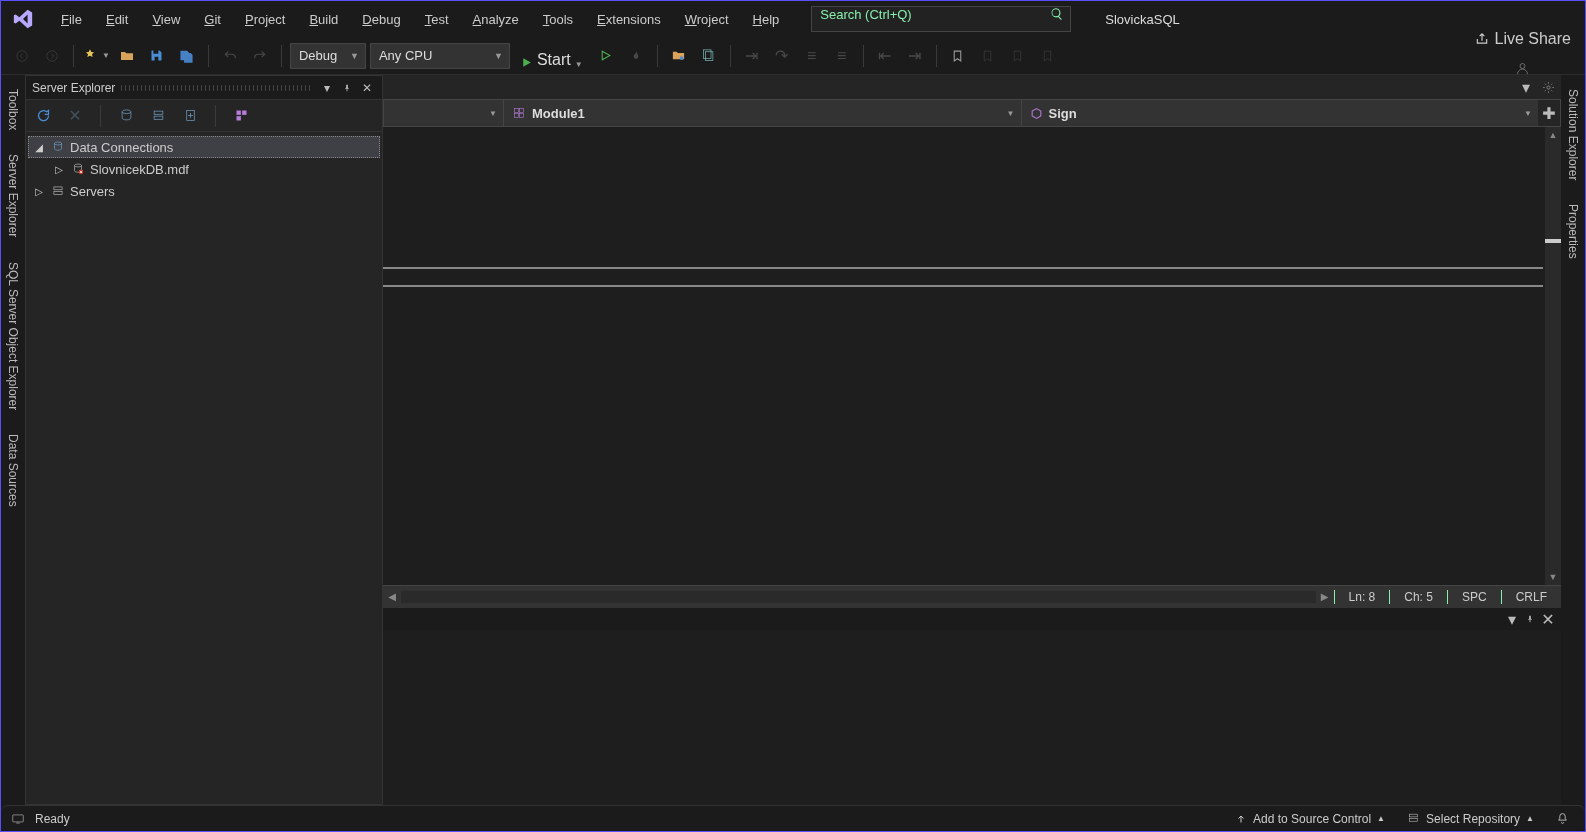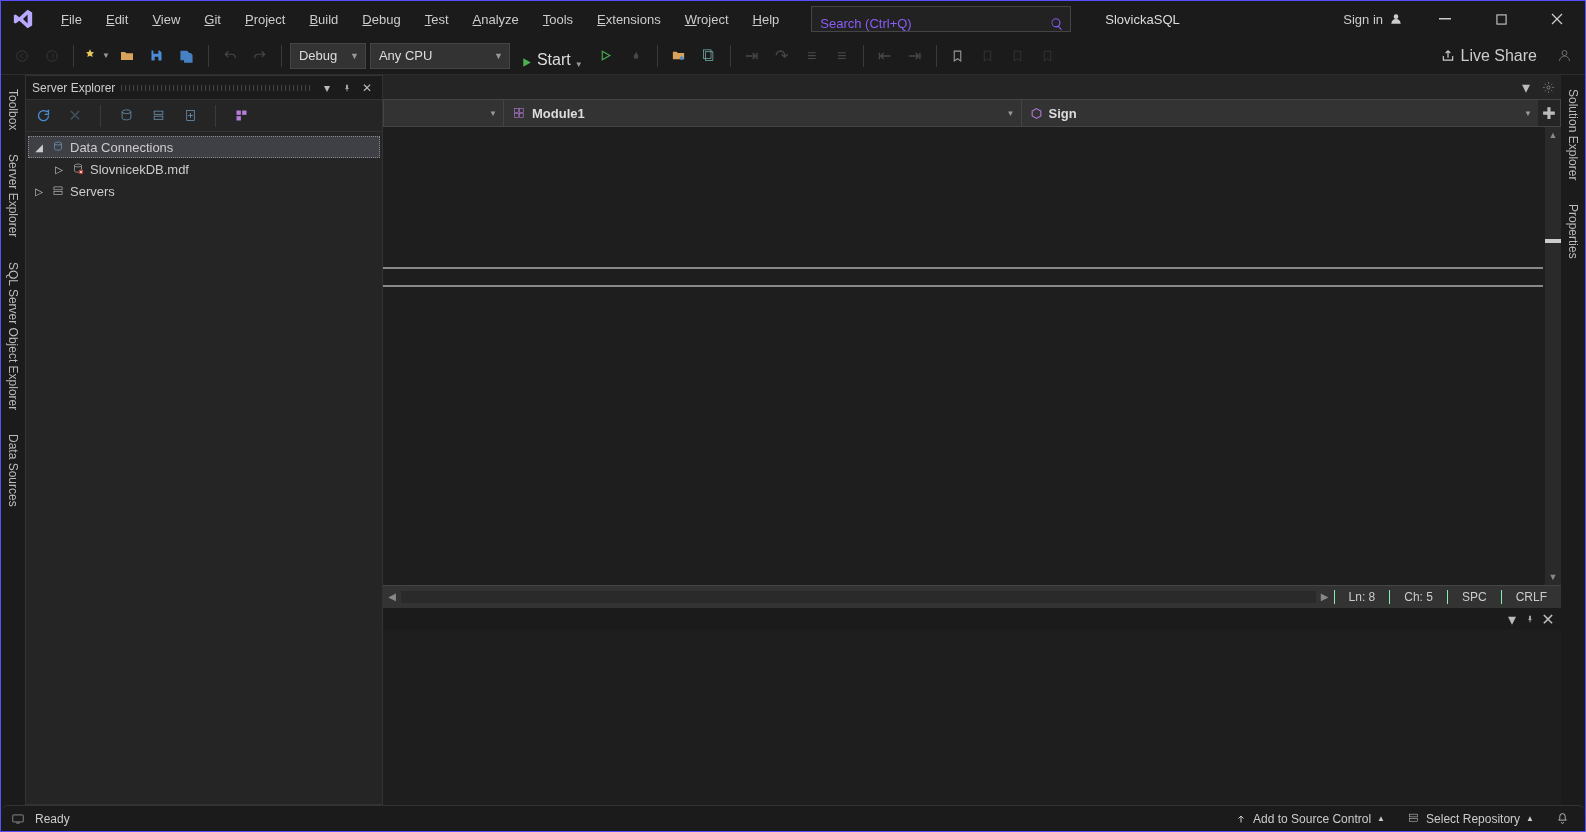--- a/index.html
+++ b/index.html
@@ -2,36 +2,36 @@
 <html><head>
 <meta charset="utf-8">
 <style>
   * { margin:0; padding:0; box-sizing:border-box; font-family:"Segoe UI",Arial,sans-serif; }
   body { background:#1b1b1c; color:#ccc; width:1586px; height:832px; overflow:hidden; border:1px solid #5a4fff; display:flex; flex-direction:column; }
   
   .menubar { height:36px; background:#1b1b1c; display:flex; align-items:center; padding:16px 8px; gap:4px; }
   .vs-logo { width:28px; height:28px; display:flex; align-items:center; justify-content:center; color:#b8a9ff; margin-right:10px; }
   .menu-item { padding:4px 10px; font-size:13px; cursor:default; }
   .menu-item .ul { text-decoration:underline; }
-  .search-box { flex:0 0 260px; margin-left:18px; background:#222; border:1px solid #444; height:26px; display:flex; align-items:flex-end; padding:0 6px 0 8px; color:#8b5cf6; font-size:13px; justify-content:space-between; }
+  .search-box { flex:0 0 260px; margin-left:18px; background:#222; border:1px solid #444; height:26px; display:flex; align-items:flex-start; padding:0 6px 0 8px; color:#86efac; font-size:13px; justify-content:space-between; }
   .project-name { margin-left:30px; font-size:13px; color:#ddd; }
   .menubar-right { margin-left:auto; display:flex; align-items:center; gap:16px; }
   .signin { font-size:13px; padding:4px 6px; display:flex; align-items:center; gap:6px; }
   .win-btn { width:40px; height:28px; display:flex; align-items:center; justify-content:center; color:#ccc; }
   
   .toolbar { height:38px; background:#1b1b1c; border-bottom:1px solid #2d2d2d; display:flex; align-items:center; padding:0 8px; gap:4px; }
   .tb-btn { width:26px; height:26px; display:flex; align-items:center; justify-content:center; color:#999; }
   .tb-btn.dim { opacity:.35; }
   .tb-sep { width:1px; height:22px; background:#3a3a3a; margin:0 4px; }
   .tb-drop { display:flex; align-items:center; gap:4px; }
   .tb-select { background:#333; border:1px solid #444; color:#ddd; height:26px; padding:0 22px 0 8px; font-size:13px; display:flex; align-items:center; position:relative; }
   .tb-select .arrow { position:absolute; right:6px; font-size:9px; color:#999; }
   .tb-start { display:flex; align-items:flex-end; gap:4px; color:#ddd; padding:0 6px; height:26px; }
   .tb-start svg.play { color:#4caf50; }
-  .toolbar-right { margin-left:auto; display:flex; align-items:center; gap:8px; }
+  .toolbar-right { margin-left:auto; display:flex; align-items:center; gap:8px;flex-direction:column; }
   
   .main-row { flex:1; display:flex; overflow:hidden; }
   .left-strip,.right-strip { width:24px; background:#1b1b1c; display:flex; flex-direction:column; align-items:center; padding-top:8px; gap:12px; }
   .vert-tab { writing-mode:vertical-rl; font-size:12px; color:#bbb; padding:6px 2px; cursor:default; }
   
   .panel { width:358px; background:#252526; border:1px solid #333; display:flex; flex-direction:column; }
   .panel-title { height:24px; background:#1b1b1c; color:#ccc; font-size:12px; display:flex; align-items:center; padding:0 6px; border-bottom:1px solid #333; }
   .panel-title .dots{ flex:1; margin:0 6px; height:6px; background:repeating-linear-gradient(90deg,#444 0 1px,transparent 1px 4px); }
   .panel-title .pbtn{ width:18px; height:18px; display:flex; align-items:center; justify-content:center; color:#bbb; margin-left:2px;}
   .panel-toolbar { height:32px; display:flex; align-items:center; padding:0 6px; gap:10px; border-bottom:1px solid #333; }
@@ -99,43 +99,20 @@
   <div class="search-box">
     <span>Search (Ctrl+Q)</span>
     <span>
       <svg width="14" height="14" viewBox="0 0 24 24">
           <path fill="currentColor" d="M10 2a8 8 0 015.3 13.9l5 5-1.4 1.4-5-5A8 8 0 1110 2zm0 2a6 6 0 100 12 6 6 0 000-12z"></path>
         </svg>
     </span>
   </div>
   <div class="project-name">SlovickaSQL</div>
 
-  <div class="menubar-right">
-    <div class="signin">
-      <span>Sign in</span>
-      <svg width="14" height="14" viewBox="0 0 24 24">
-          <path fill="currentColor" d="M12 12a4 4 0 100-8 4 4 0 000 8zm-8 8a8 8 0 1116 0H4z"></path>
-        </svg>
-    </div>
-    <div class="win-btn">
-        <svg width="12" height="12" viewBox="0 0 12 12">
-          <rect y="5" width="12" height="1.5" fill="currentColor"></rect>
-        </svg>
-      </div>
-    <div class="win-btn">
-        <svg width="11" height="11" viewBox="0 0 12 12">
-          <rect x="1" y="1" width="10" height="10" fill="none" stroke="currentColor" stroke-width="1.2"></rect>
-        </svg>
-      </div>
-    <div class="win-btn">
-        <svg width="12" height="12" viewBox="0 0 12 12">
-          <path d="M1 1l10 10M11 1L1 11" stroke="currentColor" stroke-width="1.3"></path>
-        </svg>
-      </div>
-  </div>
 </div>
 
 <div class="toolbar">
   <div class="tb-btn dim">
       <svg width="14" height="14" viewBox="0 0 24 24">
         <circle cx="12" cy="12" r="9" fill="none" stroke="currentColor"></circle>
         <path d="M13 8l-4 4 4 4" fill="none" stroke="currentColor"></path>
       </svg>
     </div>
   <div class="tb-btn dim">

